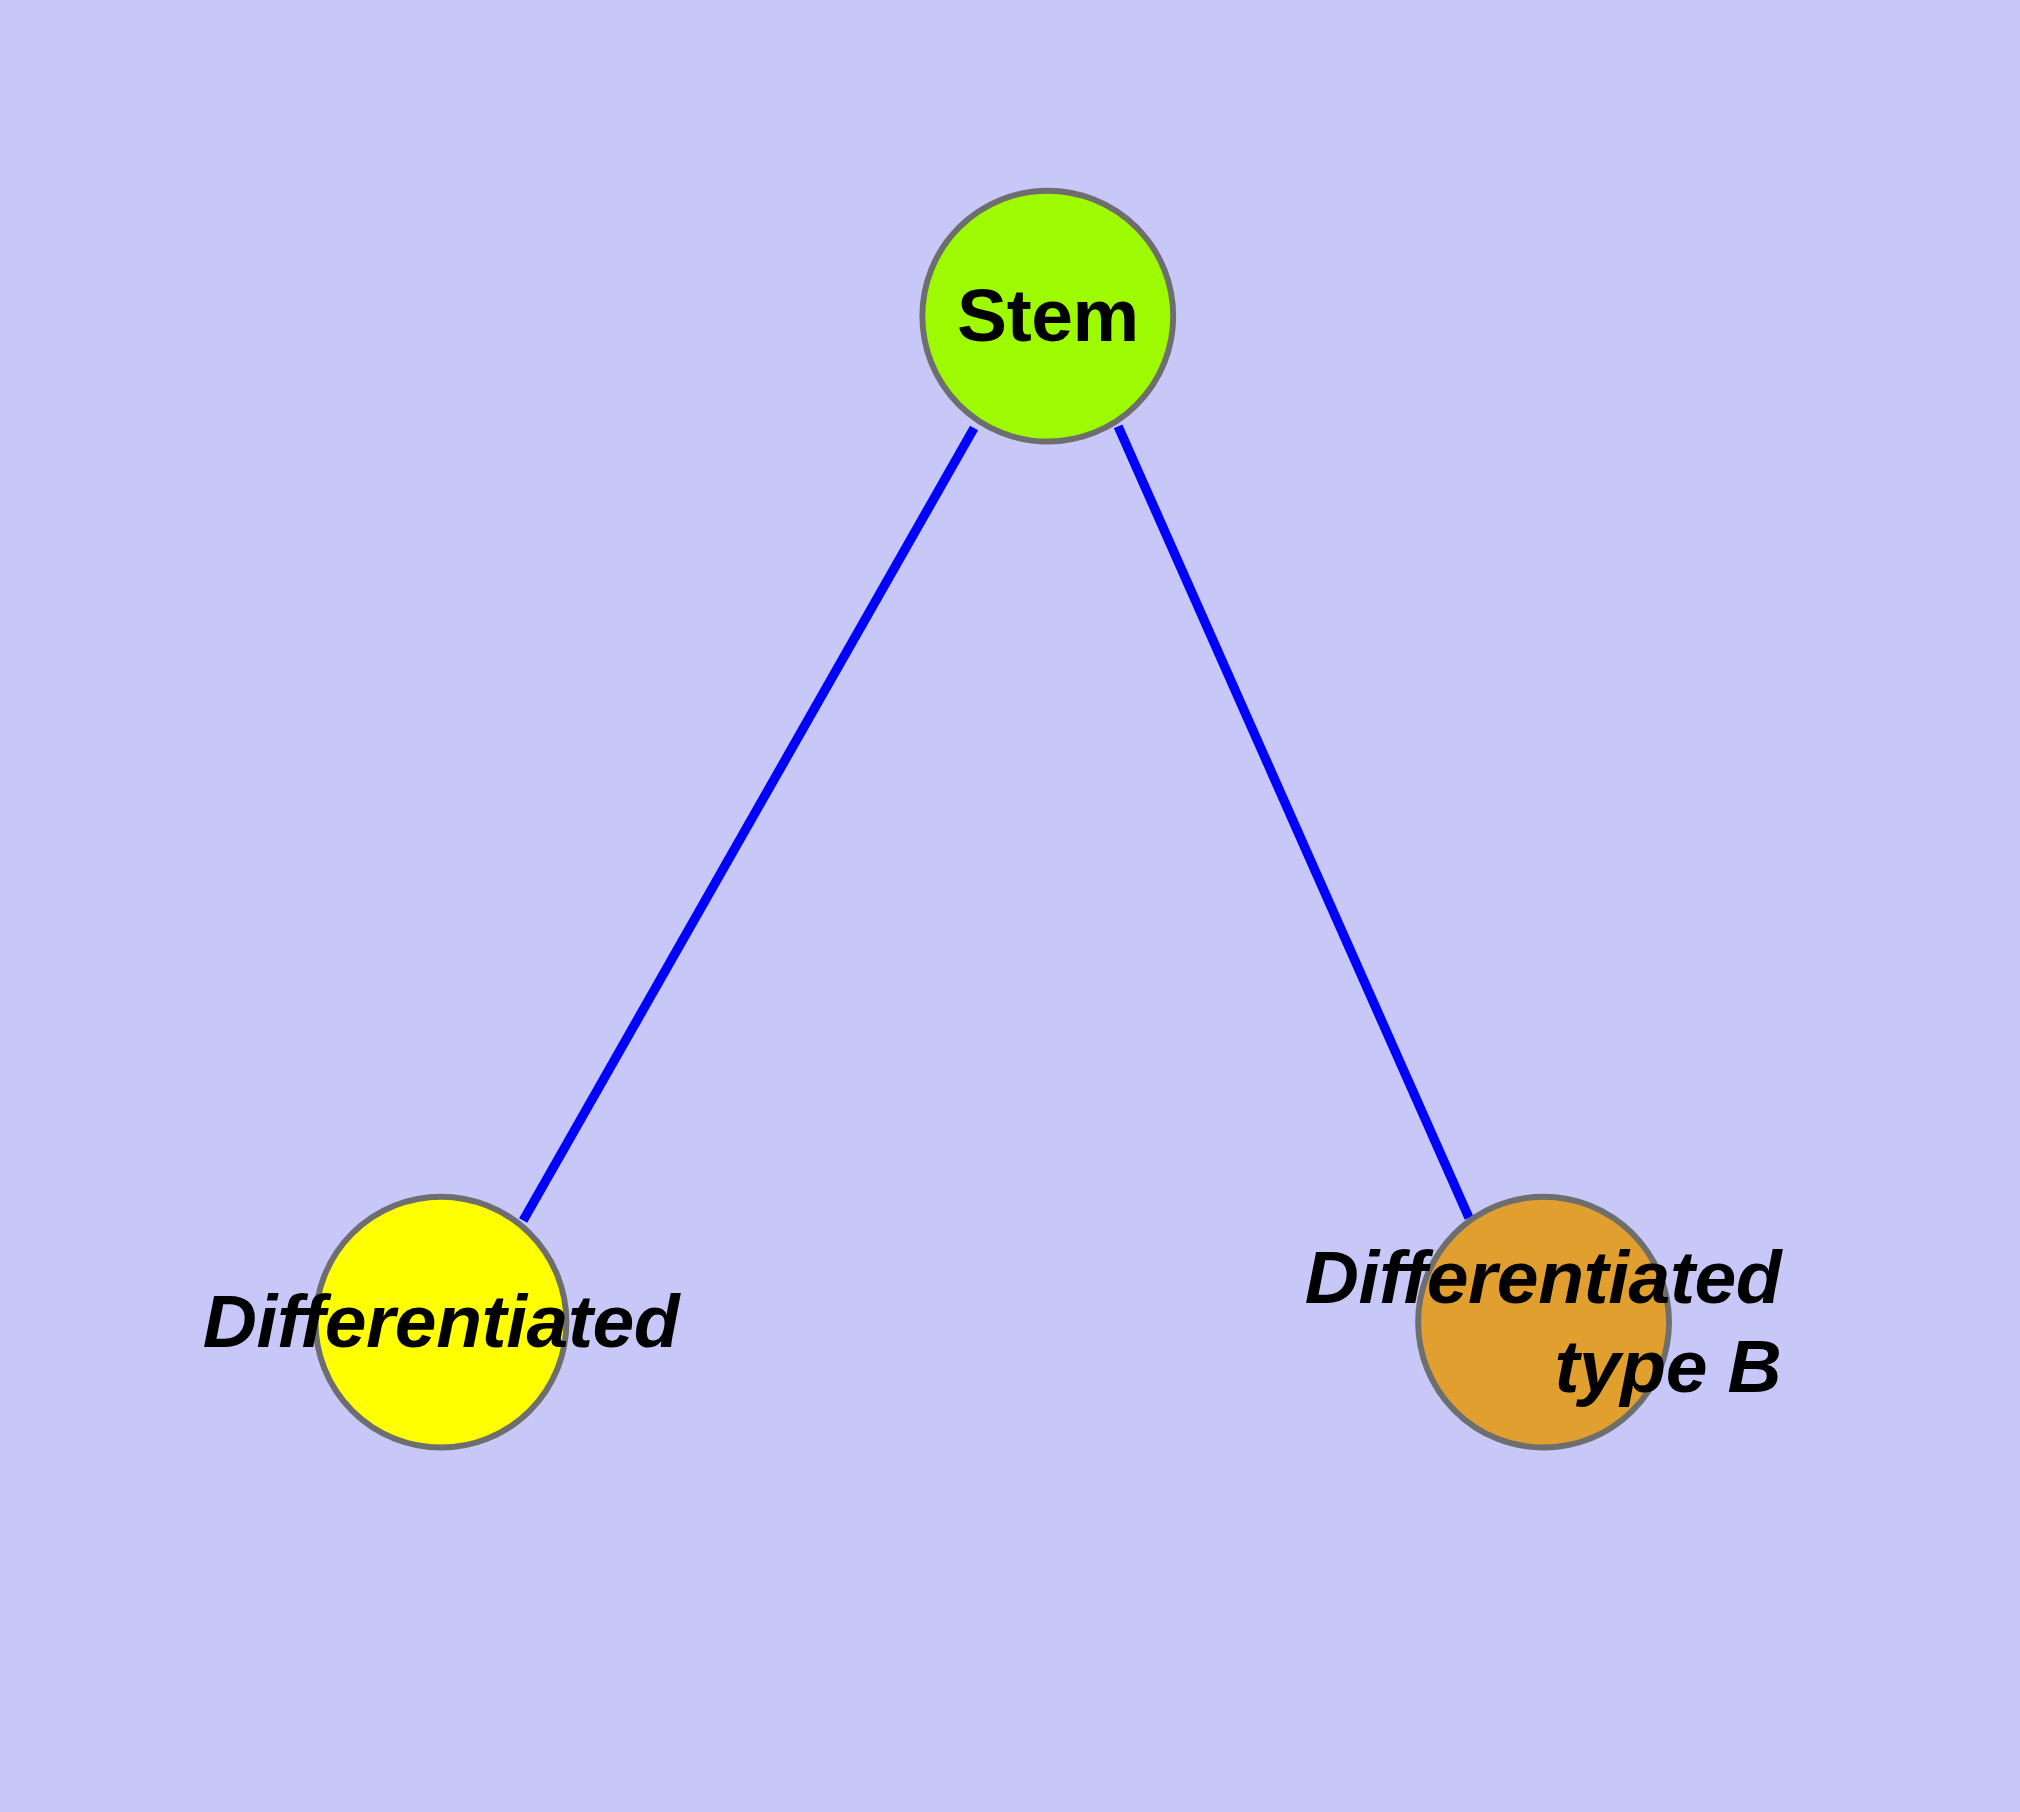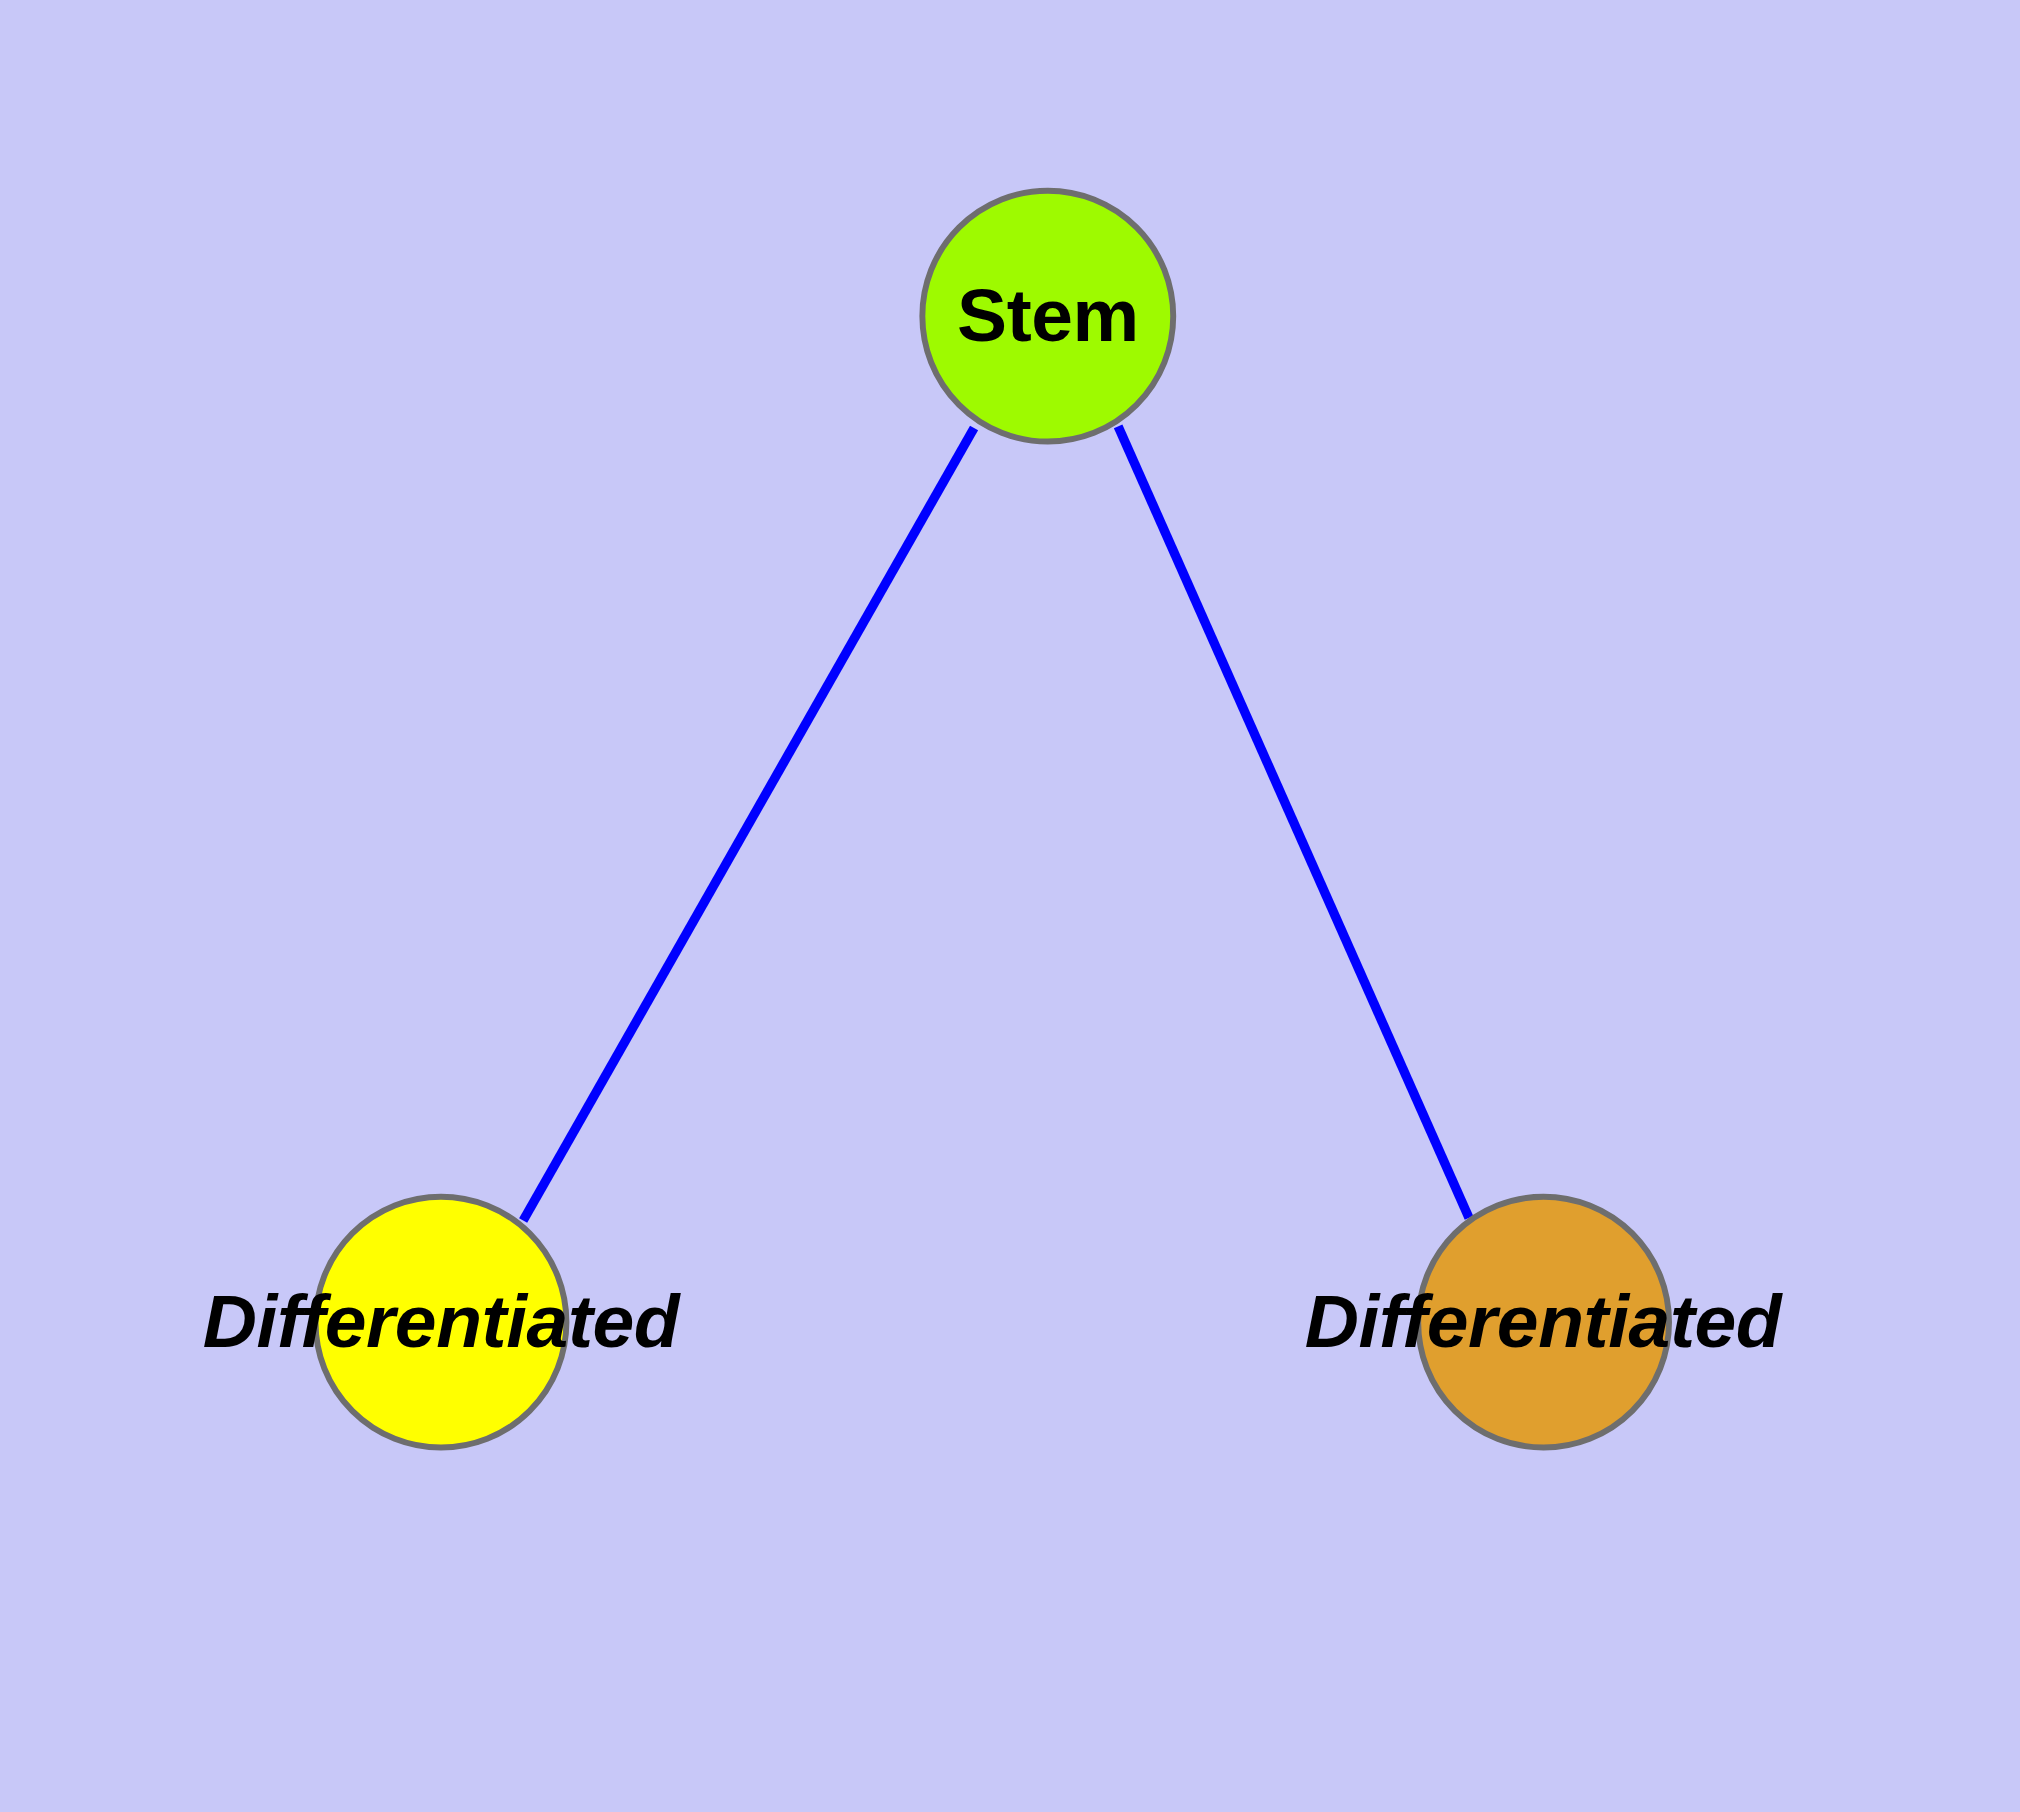--- a/index.html
+++ b/index.html
@@ -64,16 +64,16 @@
       <circle id="node0" cx="1236" cy="373" r="148" fill="#9efa00" stroke="#6e6e6e" stroke-width="7"></circle>
       <circle id="node1" cx="520" cy="1560" r="148" fill="#ffff00" stroke="#6e6e6e" stroke-width="7"></circle>
       <circle id="node2" cx="1821" cy="1560" r="148" fill="#e09f2e" stroke="#6e6e6e" stroke-width="7"></circle>
     </g>
   </svg>
 
   <div class="node-label root" id="label0" style="left: 1048px; top: 316px; font-size: 75px; color: rgb(0, 0, 0);">Stem</div>
 
   <div class="node-label leaf" id="label1" style="left: 441px; top: 1322px; font-size: 75px; color: rgb(0, 0, 0);"><span>Differentiated</span><br></div>
 
-  <div class="node-label leaf" id="label2" style="left: 1543px; top: 1322px; font-size: 75px; color: rgb(0, 0, 0);"><span>Differentiated</span><br></div>
+  <div class="node-label leaf" id="label2" style="left: 1543px; top: 1322px; font-size: 75px; color: rgb(0, 0, 0);"><span>Differentiated</span><br><span>type B</span></div>
 
 </div>
 
 
 </body></html>

